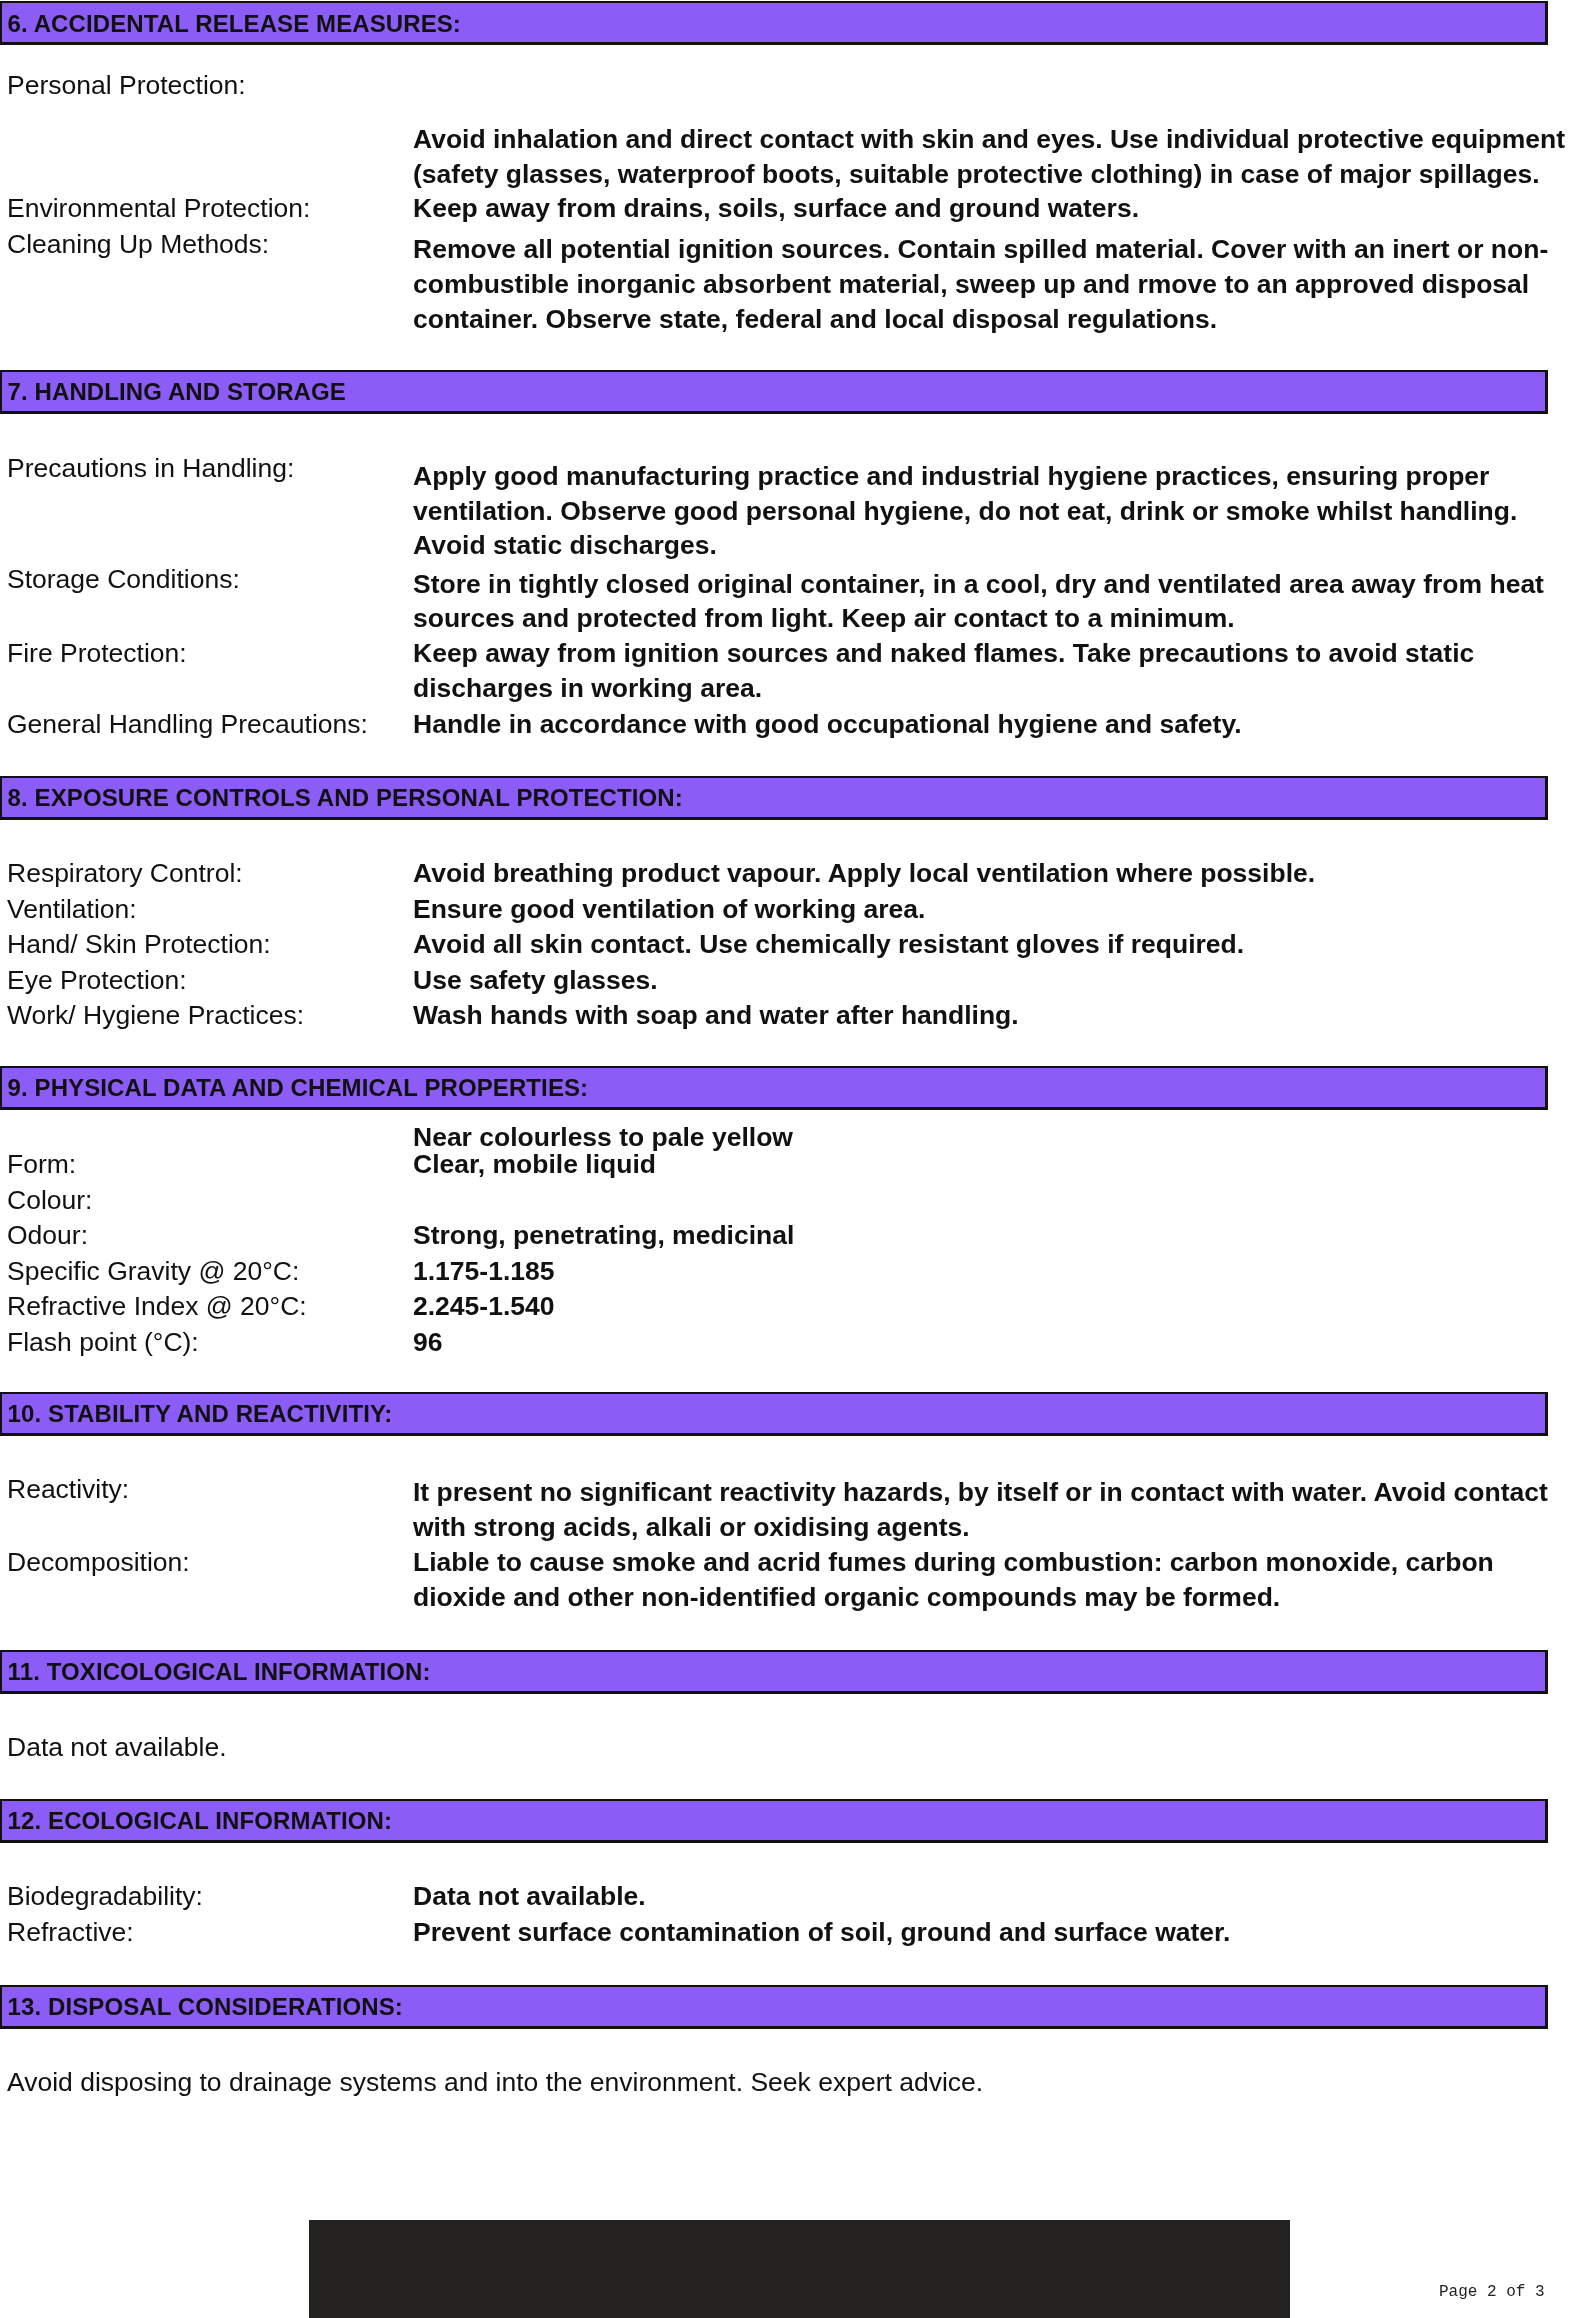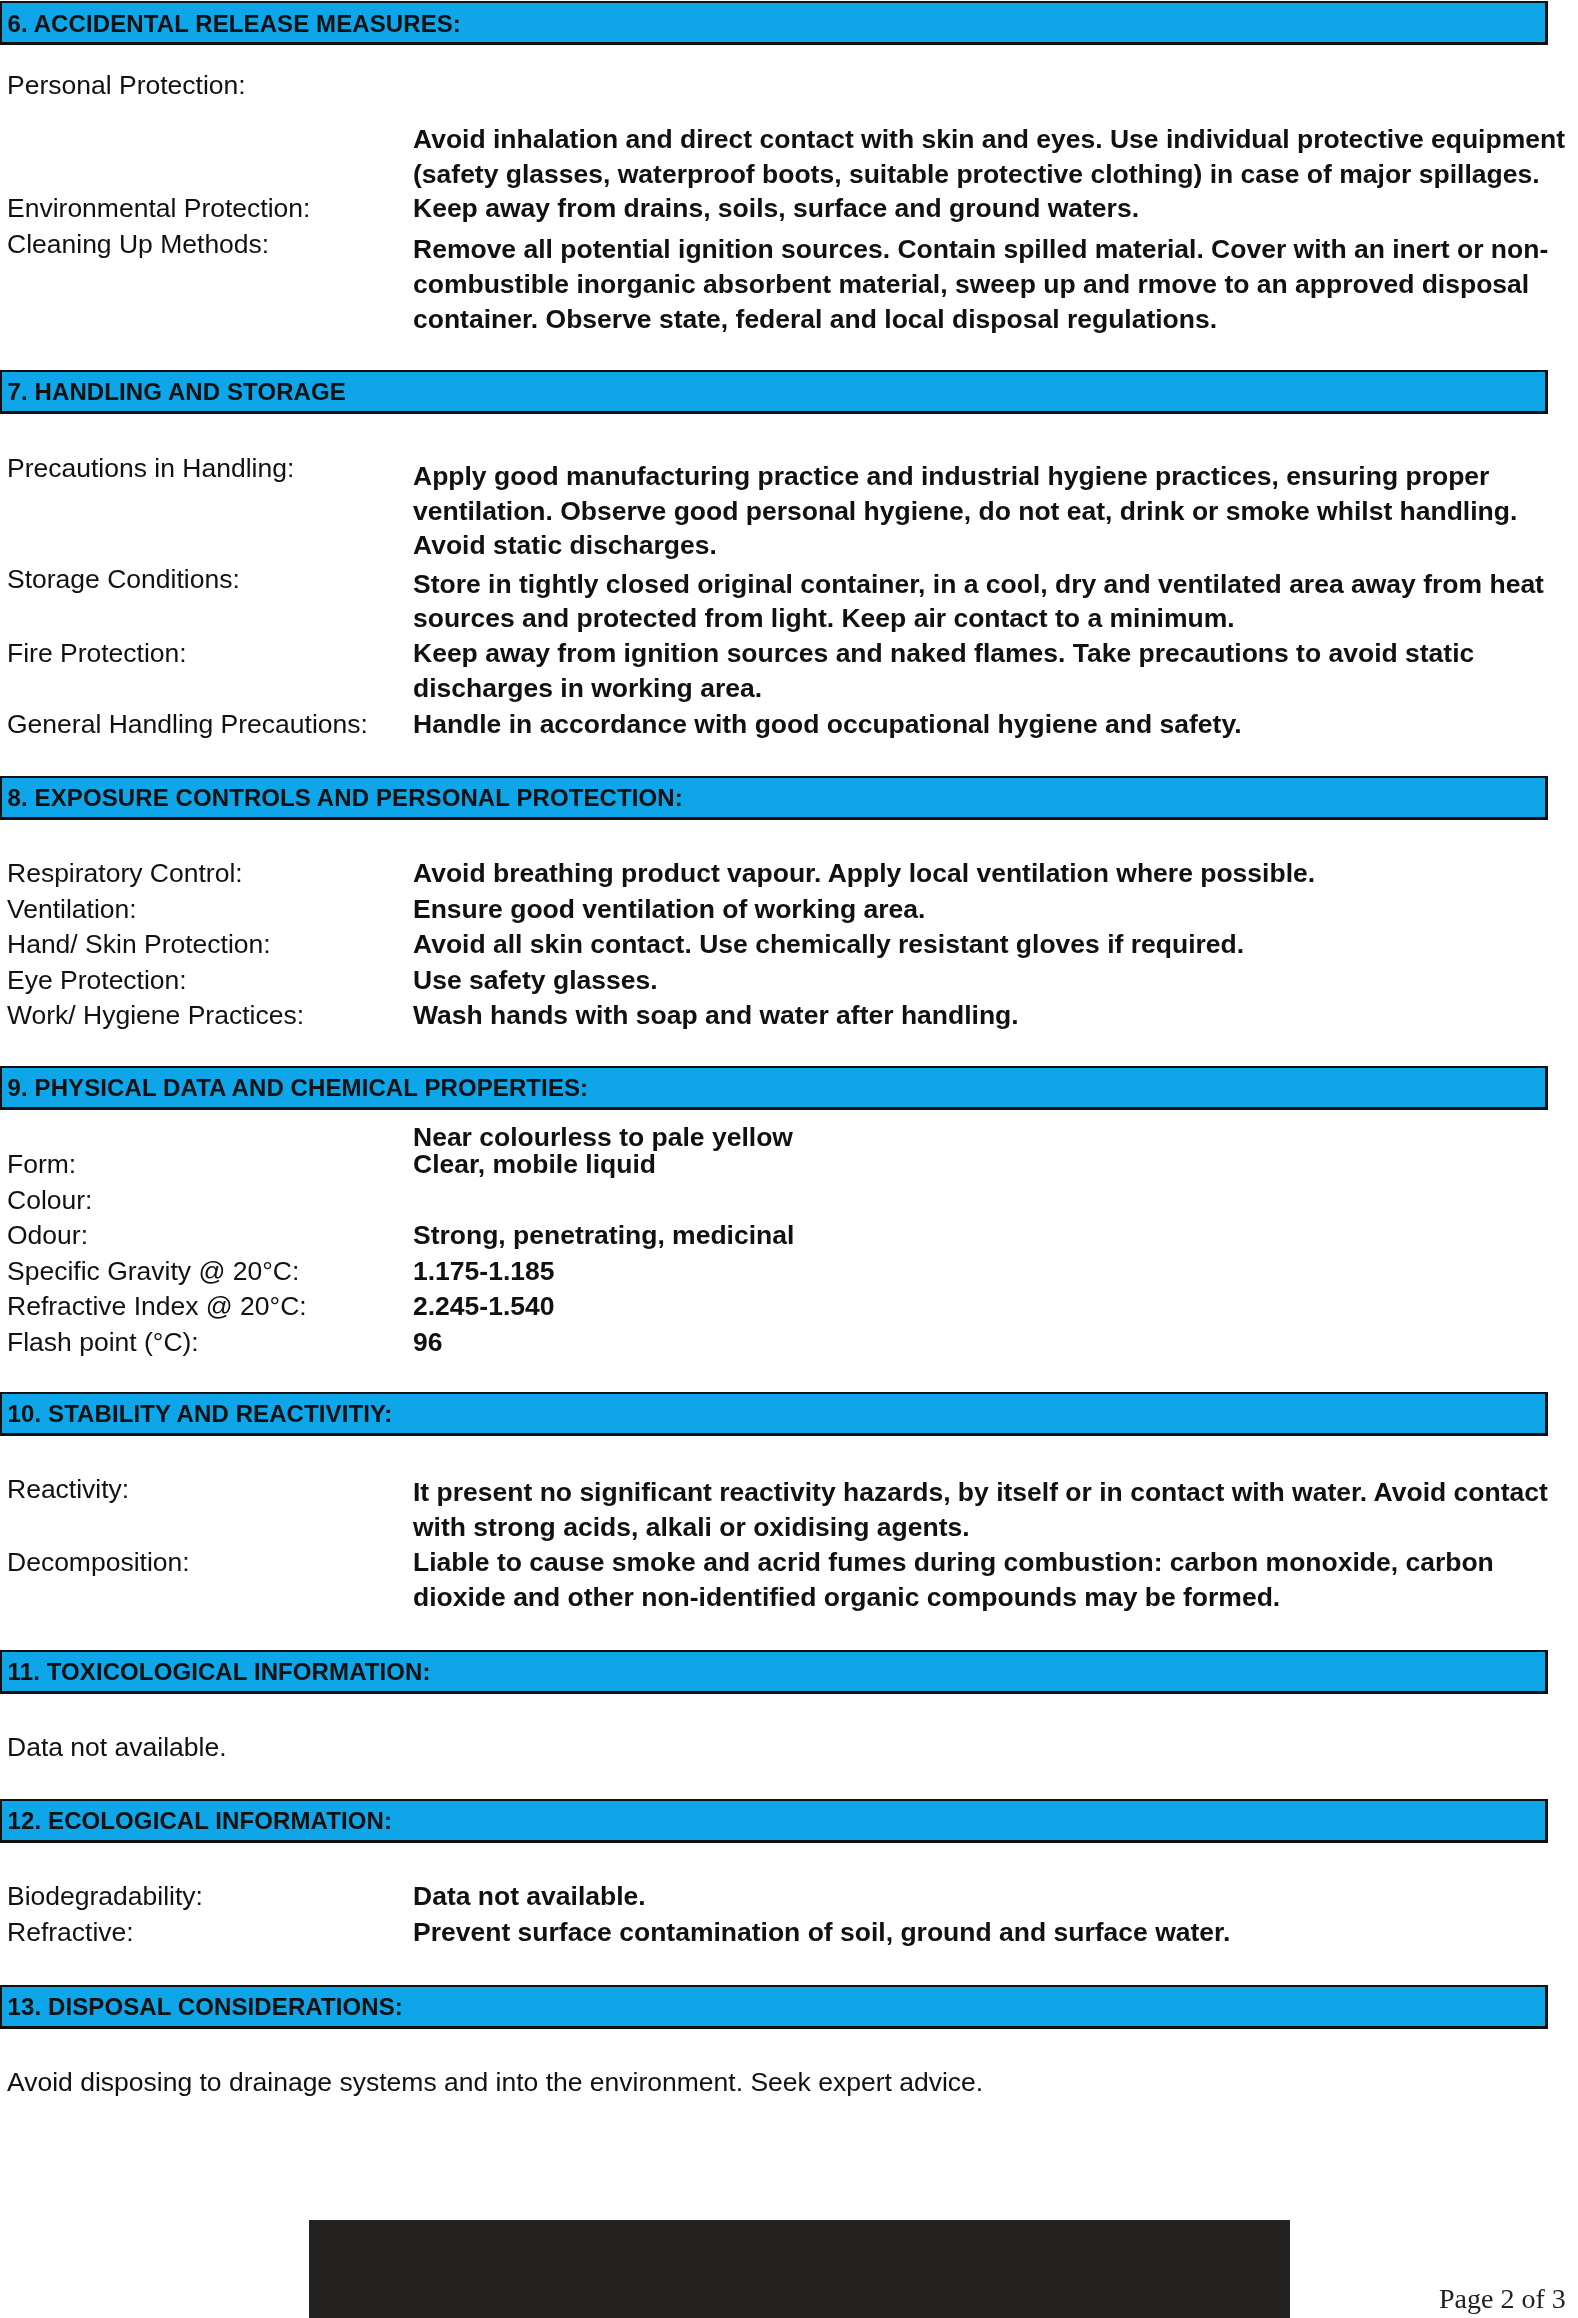--- a/index.html
+++ b/index.html
@@ -1,23 +1,23 @@
 <!DOCTYPE html>
 <html style="font-size:11px"><head>
 <meta charset="utf-8">
 <style>
   html,body{margin:0;padding:0;background:#fff;}
   body{width:1579px;height:2319px;position:relative;overflow:hidden;font-family:"Liberation Sans",sans-serif;color:#111;}
-  .hdr{position:absolute;left:0;width:1543px;height:39px;background:#0ea5e9;border:2.8px solid #111;border-right-width:3.5px;border-bottom-width:3.5px;}
+  .hdr{position:absolute;left:0;width:1543px;height:39px;background:#8b5cf6;border:2.8px solid #111;border-right-width:3.5px;border-bottom-width:3.5px;}
   .hdr span{position:absolute;left:5.6px;top:6.3px;font-weight:bold;font-size:24px;letter-spacing:0.1px;}
   .t{position:absolute;font-size:26.5px;line-height:35px;white-space:nowrap;}
   .lab{left:7px;}
   .val{left:413px;font-weight:bold;}
   .footer-box{position:absolute;left:309px;top:2220px;width:981px;height:99px;background:#242220;}
-  .page{position:absolute;left:1439px;top:2283px;font-size:28px;font-family:Liberation Serif, serif;color:#222;}
+  .page{position:absolute;left:1439px;top:2283px;font-size:16px;font-family:Liberation Mono, monospace;color:#222;}
 </style>
 </head>
 <body>
 
 <div class="hdr" style="top:1.4px">
     <span>6. ACCIDENTAL RELEASE MEASURES:</span>
   </div>
 <div class="t lab" style="top:68px">Personal Protection:</div>
 <div class="t val" style="top:122px">Avoid inhalation and direct contact with skin and eyes.  Use individual protective equipment</div>
 <div class="t val" style="top:157px">(safety glasses, waterproof boots, suitable protective clothing) in case of major spillages.</div>

